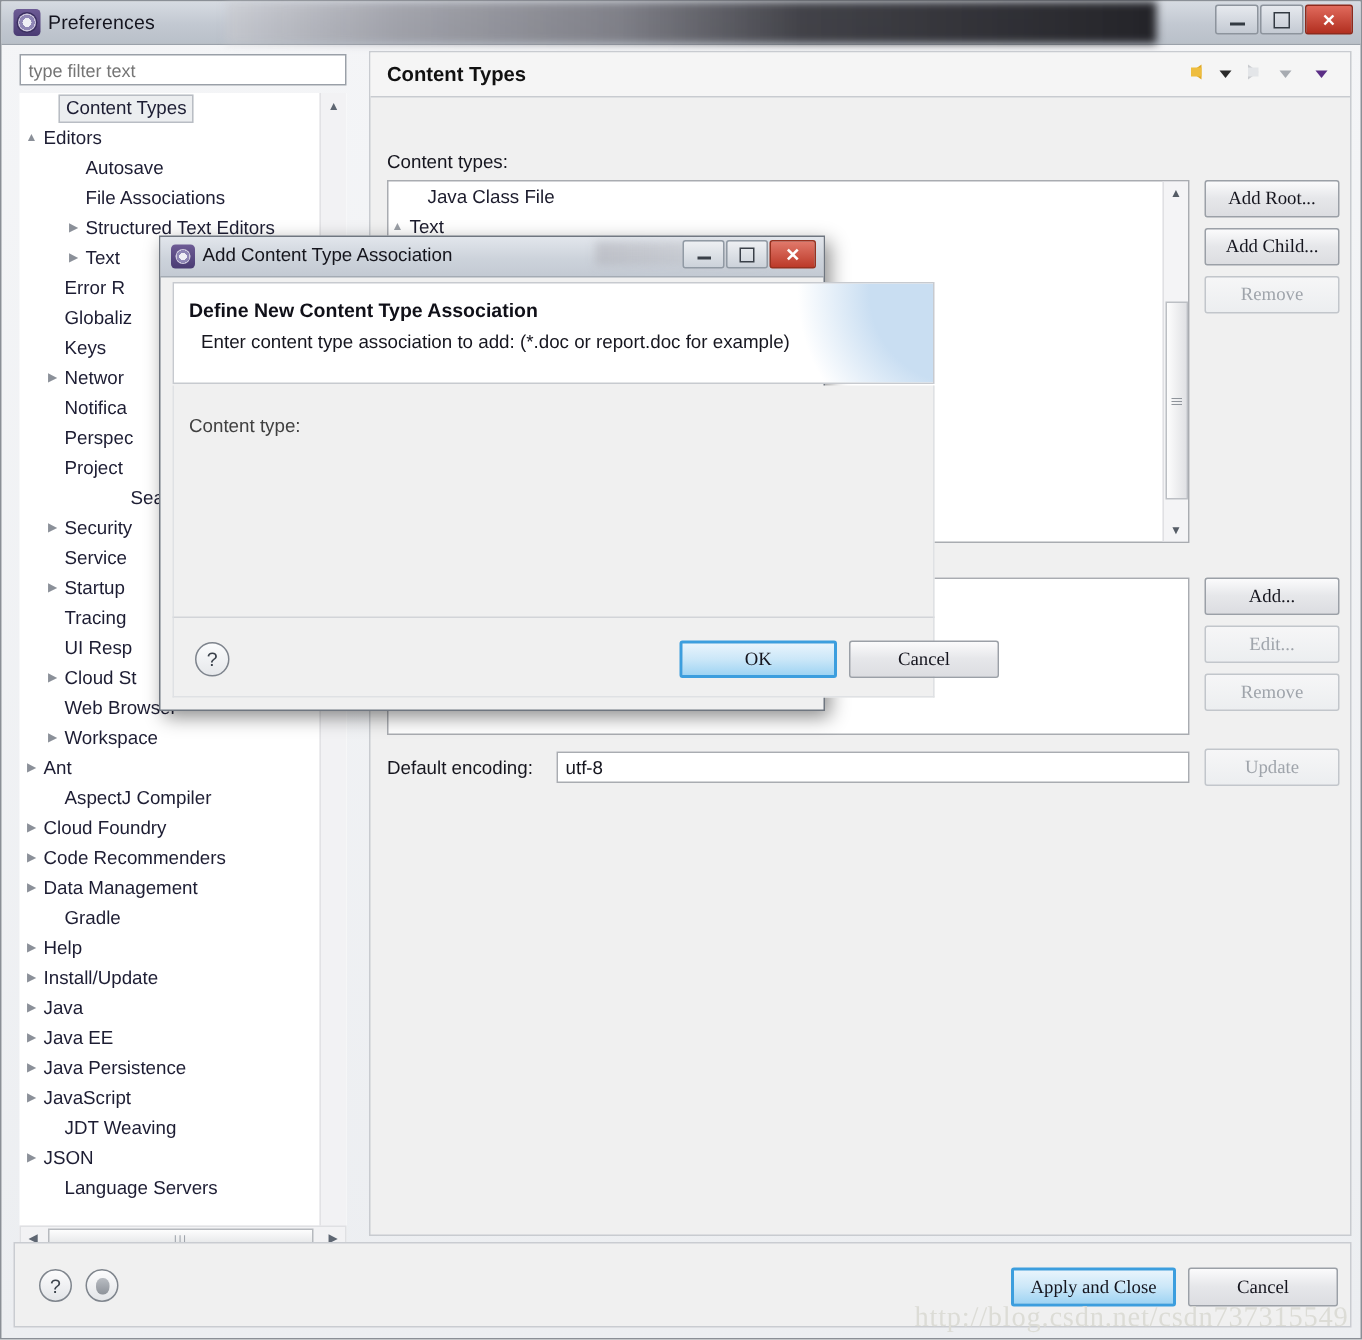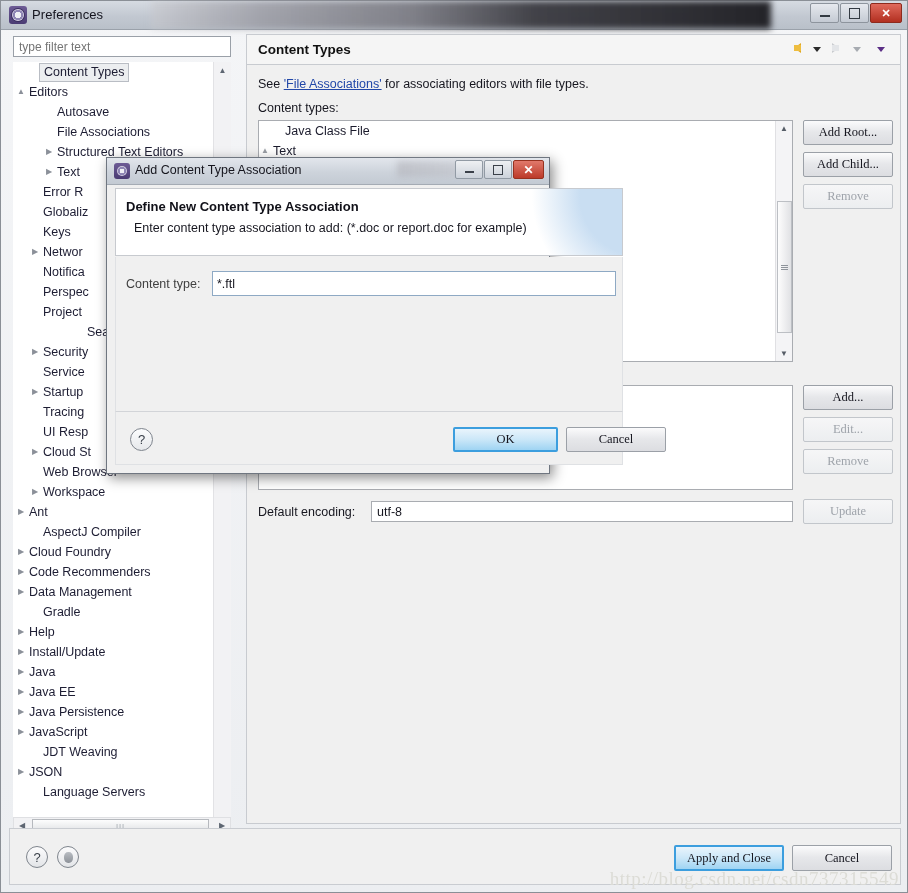--- a/index.html
+++ b/index.html
@@ -642,23 +642,20 @@
           <div class="arrow-right"></div>
         </div>
       <div class="nav-ico" style="left:606px;top:12px;">
           <div class="caret grey"></div>
         </div>
       <div class="nav-ico" style="left:630px;top:12px;">
           <div class="caret purple"></div>
         </div>
     </div>
 
-    <div class="rp-text" style="left:11px; top:42px;">
-      <span>See </span><a id="link-file-assoc">'File Associations'</a><span> for associating editors with file types.</span>
-    </div>
 
     <div class="rp-text" style="left:11px; top:66px;">Content types:</div>
 
     <div id="ct-list">
       <div id="ct-rows">
           <div class="ctrow">
             <span class="ctlabel" style="left: 26px;">Java Class File</span>
           </div>
           <div class="ctrow">
             <span class="twisty" style="left: 0px;">▲</span>
@@ -752,21 +749,20 @@
     </div>
 
     <div id="modal-head">
       <div class="grad"></div>
       <div id="modal-heading">Define New Content Type Association</div>
       <div id="modal-sub">Enter content type association to add: (*.doc or report.doc for example)</div>
     </div>
 
     <div id="modal-body">
       <div id="ct-label">Content type:</div>
-      <input id="ct-input" type="text" value="*.ftl" style="">
     </div>
 
     <div id="modal-foot">
       <div id="modal-help">?</div>
       <div class="btn primary" style="left:337px; top:15px; width:105px; height:25px; line-height:21px;">OK</div>
       <div class="btn" style="left:450px; top:15px; width:100px; height:25px; line-height:23px;">Cancel</div>
     </div>
 
   </div>
 

